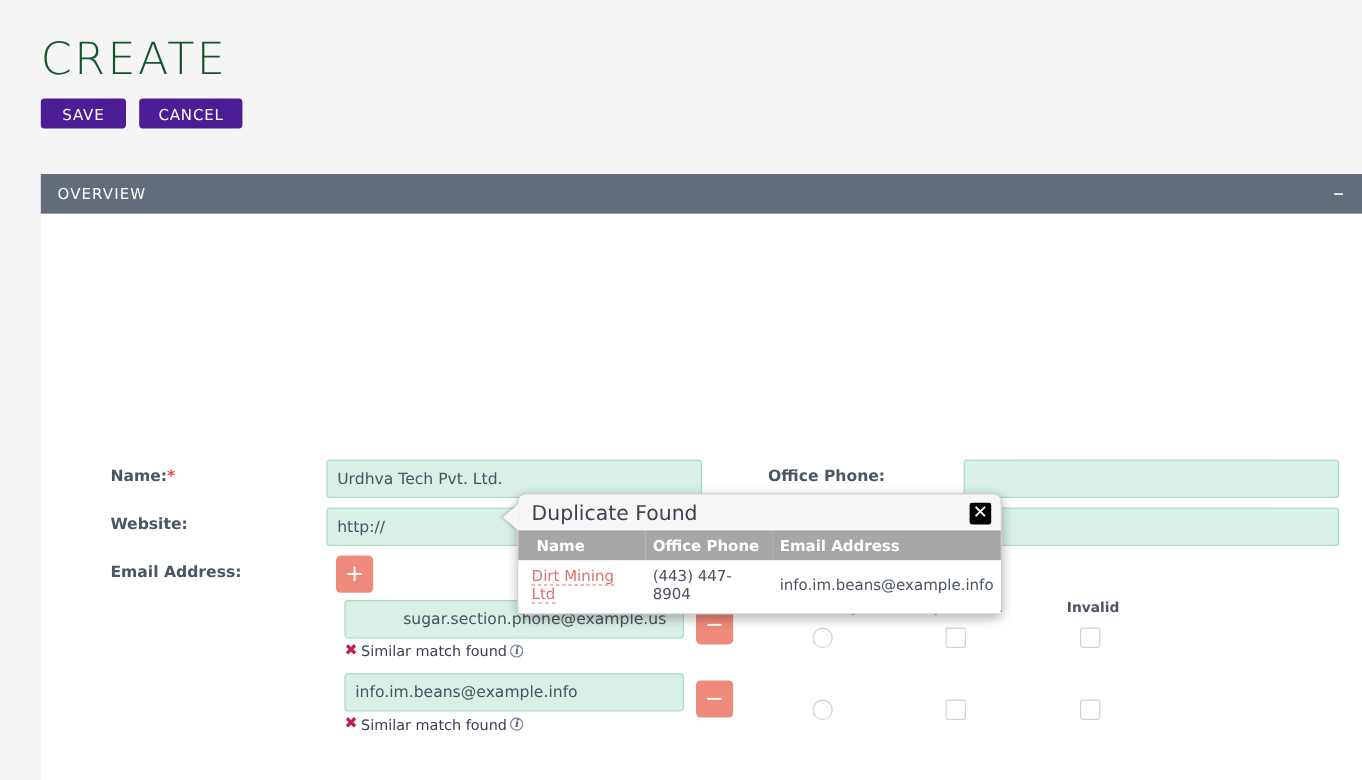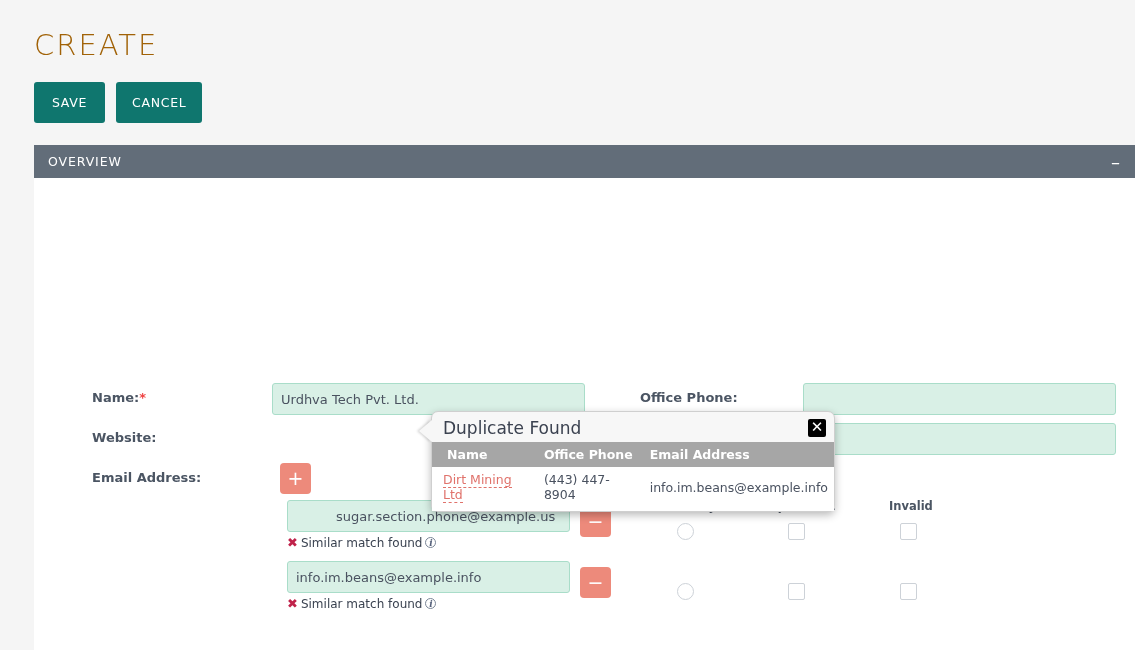--- a/index.html
+++ b/index.html
@@ -9,41 +9,41 @@
     background: #f5f5f5;
     font-family: "Liberation Sans", sans-serif;
     overflow: hidden;
   }
   body { position: relative; }
 
   
   .page-title {
     position: absolute;
     left: 34px; top: 28px;
-    font-size: 29px;
+    font-size: 37px;
     letter-spacing: 2.0px;
-    color: #a16207;
+    color: #14532d;
     font-weight: 300;
     font-family: "DejaVu Sans", sans-serif;
   }
   .action-bar {
     position: absolute;
     left: 34px; top: 82px;
     display: flex;
     gap: 11px;
   }
   .btn {
-    background: #0f766e;
+    background: #4c1d95;
     color: #ffffff;
     border: none;
     border-radius: 3px;
     font-size: 12.5px;
     letter-spacing: 0.7px;
     padding: 0 16px;
-    height: 41px;
+    height: 25px;
     line-height: 28px;
     cursor: pointer;
     font-family: "DejaVu Sans", sans-serif;
   }
   .btn-save { min-width: 71px; }
   .btn-cancel { min-width: 79px; }
 
   
   .panel {
     position: absolute;
@@ -275,20 +275,21 @@
   <div class="panel-body">
 
     <div class="label row-abs lbl-name"><span>Name:</span><span class="req">*</span></div>
     <div class="label row-abs lbl-website">Website:</div>
     <div class="label row-abs lbl-email">Email Address:</div>
 
     <div class="label row-abs lbl-phone">Office Phone:</div>
     <div class="label row-abs lbl-fax">Fax:</div>
 
     <input class="fld row-abs in-name" value="Urdhva Tech Pvt. Ltd." style="">
+    <input class="fld row-abs in-website" value="http://" style="">
     <input class="fld row-abs in-phone" value="" style="">
     <input class="fld row-abs in-fax" value="" style="">
 
     <button class="btn-sq row-abs btn-add">+</button>
 
     <input class="fld row-abs in-email1" value="sugar.section.phone@example.us" style="">
     <button class="btn-sq row-abs btn-rm1">−</button>
     <div class="match row-abs match1">
       <span class="match-x">✖</span>
       <span>Similar match found</span>

